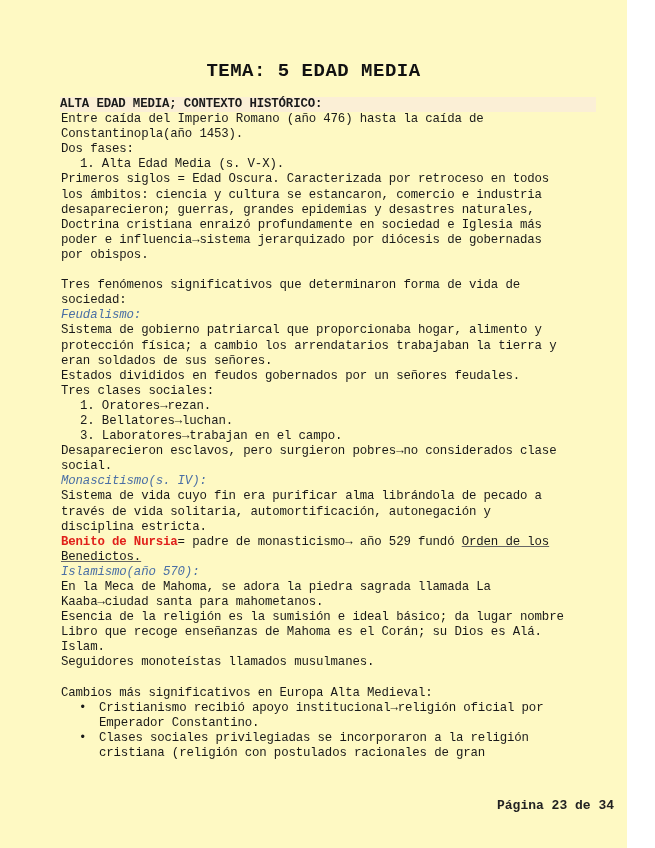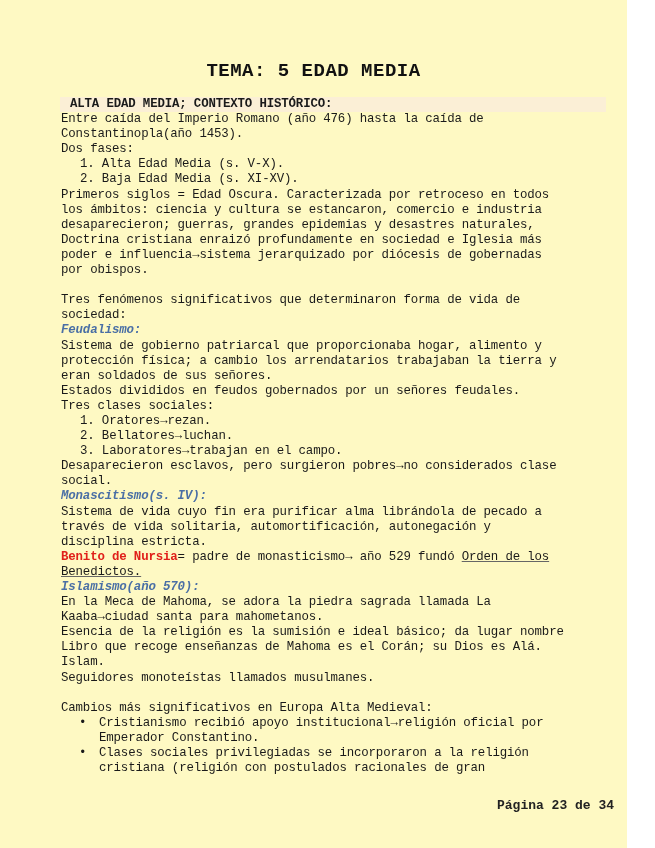--- a/index.html
+++ b/index.html
@@ -39,26 +39,26 @@
       font-size: 12.4px;
       line-height: 15.1px;
       letter-spacing: -0.15px;
     }
     .line { white-space: pre; }
     .heading-band {
       background: #fbefd6;
       font-weight: bold;
       width: 536px;
       margin-left: -1px;
-      padding-left: 10px;
+      padding-left: 0;
     }
     .sub {
       color: #4a6fa5;
       font-style: italic;
-      font-weight: bold;
+      font-weight: normal;
     }
     .red { color: #e0201a; font-weight: bold; text-align: center; }
     .ul { text-decoration: underline; text-decoration-color: #666; }
     .ol-item { padding-left: 19px; }
     .bullet-item {
       position: relative;
       padding-left: 38px;
     }
     .bullet {
       position: absolute;
@@ -84,21 +84,20 @@
 
   <div class="content">
 
     <div class="line heading-band">ALTA EDAD MEDIA; CONTEXTO HISTÓRICO:</div>
 
     <div class="line">Entre caída del Imperio Romano (año 476) hasta la caída de</div>
     <div class="line">Constantinopla(año 1453).</div>
 
     <div class="line">Dos fases:</div>
     <div class="line ol-item">1. Alta Edad Media (s. V-X).</div>
-    <div class="line ol-item">2. Baja Edad Media (s. XI-XV).</div>
 
     <div class="line">Primeros siglos = Edad Oscura. Caracterizada por retroceso en todos</div>
     <div class="line">los ámbitos: ciencia y cultura se estancaron, comercio e industria</div>
     <div class="line">desaparecieron; guerras, grandes epidemias y desastres naturales,</div>
     <div class="line">Doctrina cristiana enraizó profundamente en sociedad e Iglesia más</div>
     <div class="line">poder e influencia→sistema jerarquizado por diócesis de gobernadas</div>
     <div class="line">por obispos.</div>
 
     <div class="blank"></div>
 

